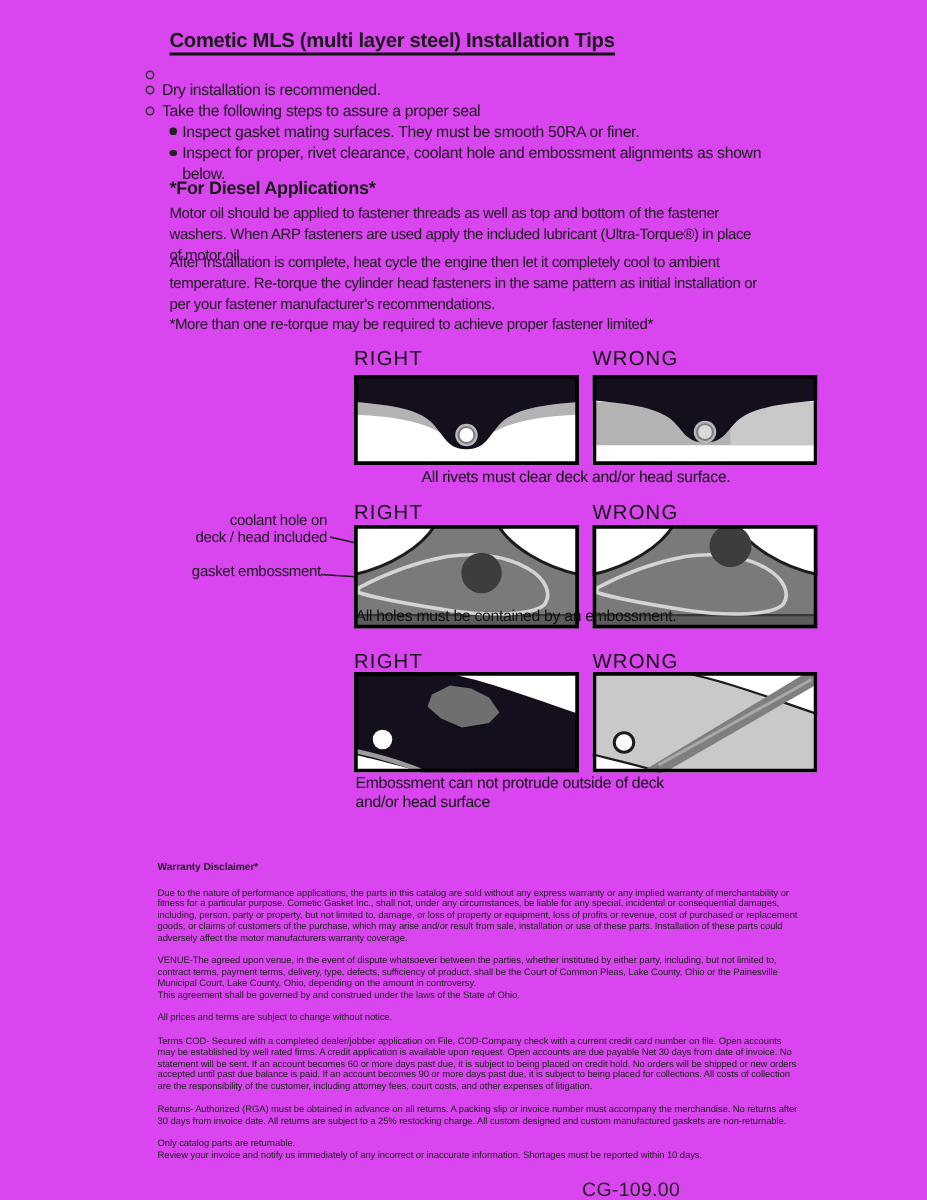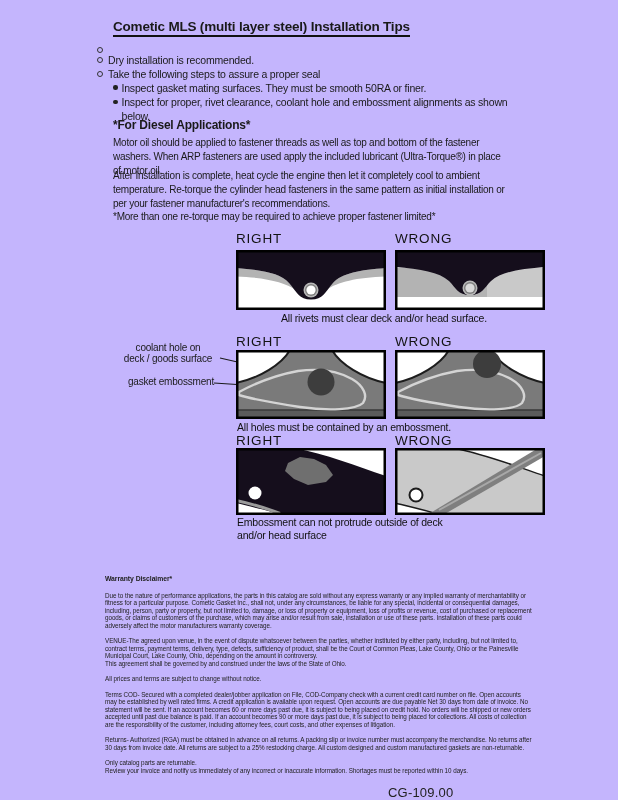--- a/index.html
+++ b/index.html
@@ -1,16 +1,16 @@
 <!DOCTYPE html>
 <html><head>
 <meta charset="utf-8">
 <style>
   html,body{margin:0;padding:0;background:#ffffff;}
-  .page{position:relative;width:618px;height:800px;background:#c4b5fd;overflow:hidden;
+  .page{position:relative;width:618px;height:800px;background:#d946ef;overflow:hidden;
         font-family:"Liberation Sans", sans-serif;color:#1a1a1a;text-decoration:underline;}
 
   .title{position:absolute;left:113px;top:19px;font-size:13.5px;font-weight:bold;
          letter-spacing:-0.2px;border-bottom:2px solid #111;padding-bottom:1px;}
 
   .tips{position:absolute;left:97px;top:42px;width:440px;font-size:10.5px;letter-spacing:-0.2px;}
   .tip-row{display:flex;align-items:flex-start;line-height:14.2px;}
   .tip-row.sub{margin-left:16px;}
   .b1{width:4px;height:4px;border:1.2px solid #333;border-radius:50%;margin:4.5px 5px 0 0;flex:none;}
   .b2{width:4.5px;height:4.5px;background:#222;border-radius:50%;margin:4.5px 4px 0 0;flex:none;}
@@ -93,23 +93,23 @@
     <circle cx="75" cy="38" r="6" fill="#7e7e7e"></circle>
     <circle cx="75" cy="38" r="4.6" fill="#d9d9d9"></circle>
     <rect x="1.25" y="1.25" width="147.5" height="57.5" fill="none" stroke="#000000" stroke-width="2.5"></rect>
   </svg>
 
   <div class="caption" style="top:312px;margin-left:44px;">All rivets must clear deck and/or head surface.</div>
 
   <div class="dlabel" style="left:236px;top:334px;">RIGHT</div>
   <div class="dlabel" style="left:395px;top:334px;">WRONG</div>
 
-  <div class="callout right-al" style="left:118px;top:342px;width:100px;text-align:center;">
+  <div class="callout right-al" style="left:118px;top:342px;width:100px;">
     <div>coolant hole on</div>
-    <div>deck / goods surface</div>
+    <div>deck / head included</div>
   </div>
   <div class="callout right-al" style="left:118px;top:376px;width:96px;">gasket embossment</div>
 
   <svg style="position:absolute;left:205px;top:350px;" width="135" height="48" viewBox="0 0 135 48">
     <line x1="15" y1="8" x2="115" y2="31" stroke="#1a1a1a" stroke-width="1.1"></line>
     <line x1="9" y1="33" x2="55" y2="36" stroke="#1a1a1a" stroke-width="1.1"></line>
   </svg>
 
   <svg class="dbox" style="left:236px;top:350px;" width="150" height="69" viewBox="0 0 150 69">
     <rect width="150" height="69" fill="#7a7a7a"></rect>
@@ -126,21 +126,21 @@
     <rect width="150" height="69" fill="#7a7a7a"></rect>
     <rect x="0" y="60" width="150" height="9" fill="#5b5b5b"></rect>
     <line x1="0" y1="60" x2="150" y2="60" stroke="#383838" stroke-width="1.5"></line>
     <path d="M0,0 H54 C46,14 24,28 0,33 Z" fill="#ffffff" stroke="#1c1c1c" stroke-width="2"></path>
     <path d="M150,0 H96 C104,14 126,28 150,33 Z" fill="#ffffff" stroke="#1c1c1c" stroke-width="2"></path>
     <path d="M3,42 C18,34 40,25 62,21 C84,18 102,21 116,29 C128,36 132,46 127,53 C120,60 92,61 64,57 C38,53 12,48 3,45 Z" fill="none" stroke="#d4d4d4" stroke-width="2.4"></path>
     <circle cx="92" cy="14" r="14" fill="#3d3d3d"></circle>
     <rect x="1.25" y="1.25" width="147.5" height="66.5" fill="none" stroke="#000000" stroke-width="2.5"></rect>
   </svg>
 
-  <div class="caption" style="top:421px;">All holes must be contained by an embossment.</div>
+  <div class="caption" style="top:405px;">All holes must be contained by an embossment.</div>
 
   <div class="dlabel" style="left:236px;top:433px;">RIGHT</div>
   <div class="dlabel" style="left:395px;top:433px;">WRONG</div>
 
   <svg class="dbox" style="left:236px;top:448px;" width="150" height="67" viewBox="0 0 150 67">
     <rect width="150" height="67" fill="#ffffff"></rect>
     <path d="M0,0 H58 C90,6 120,18 150,28 V67 H46 C30,62 12,58 0,55 Z" fill="#150e1c"></path>
     <path d="M0,52.5 C14,55.5 30,60 44,65.5" fill="none" stroke="#9b9b9b" stroke-width="3"></path>
     <path d="M52,15 L64,9 L78,11 L90,17 L97,27 L90,34 L72,37 L58,31 L49,23 Z" fill="#6f6f6f"></path>
     <circle cx="19" cy="45" r="6.5" fill="#ffffff"></circle>

